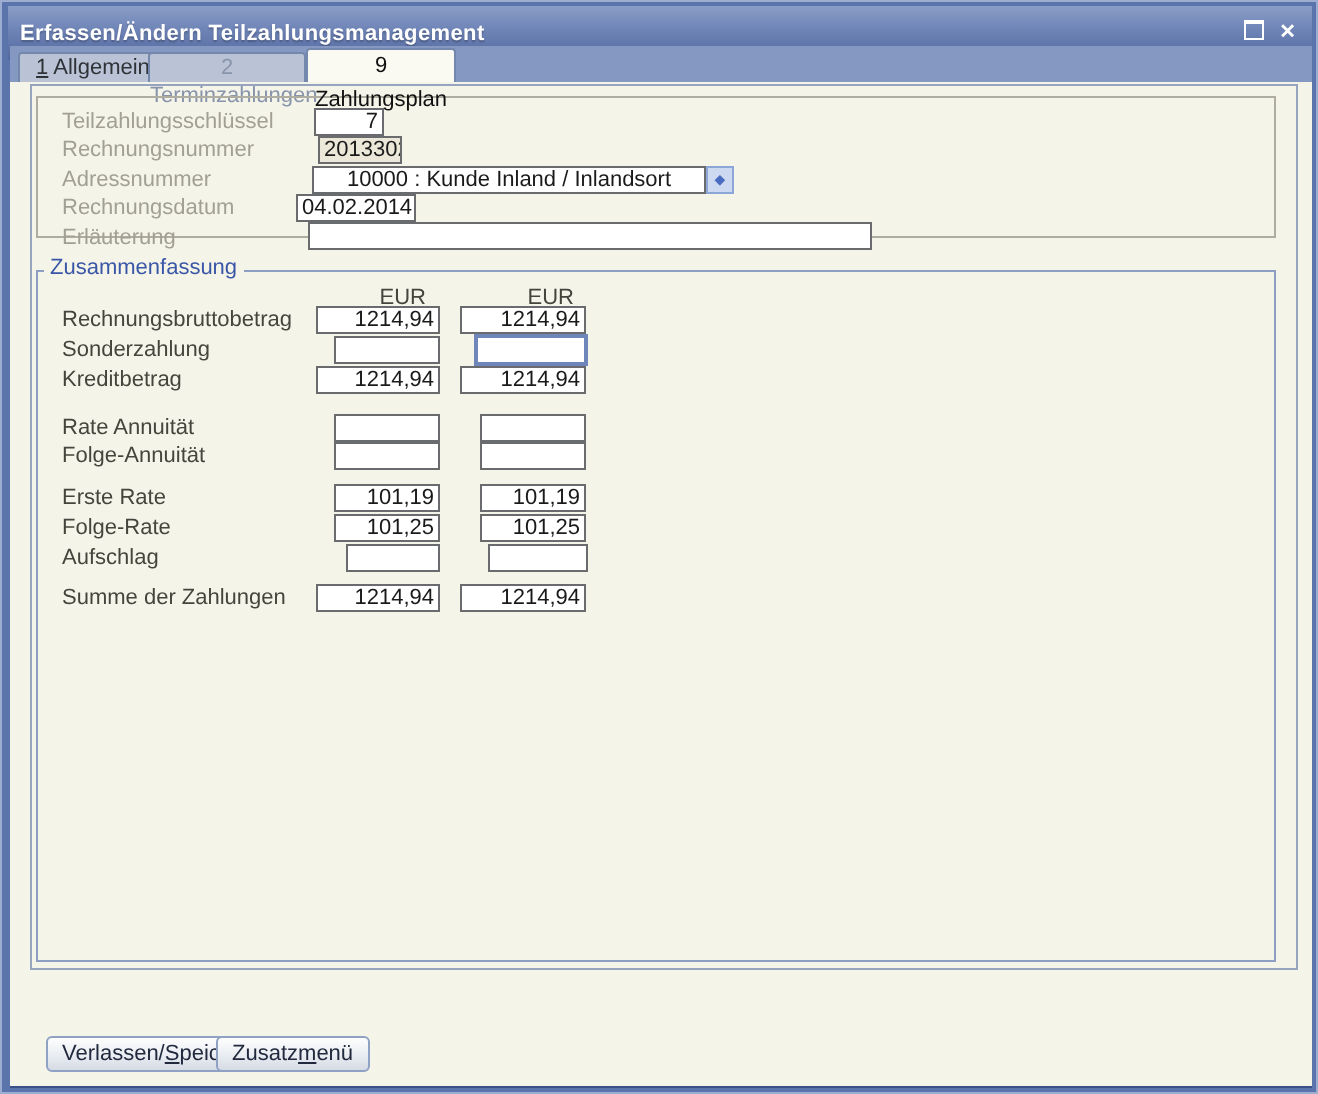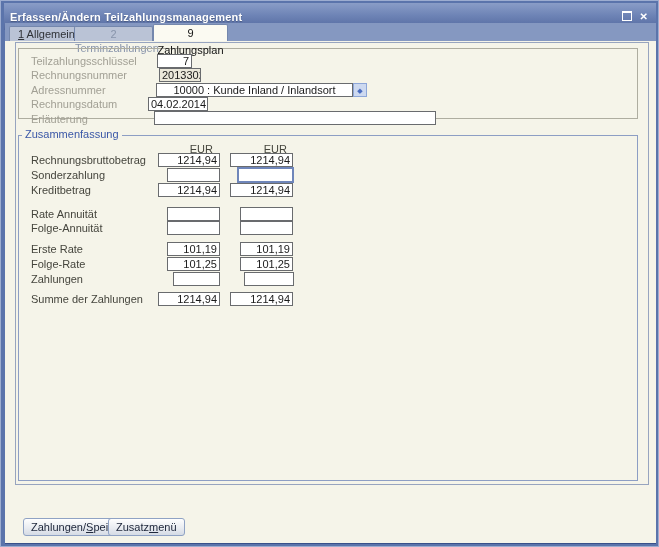--- a/index.html
+++ b/index.html
@@ -126,24 +126,24 @@
   <div class="field num" style="left:239px;top:220px;width:53px;"></div>
 
   <div class="slabel" style="top:242px;">Erste Rate</div>
   <div class="field num" style="left:166px;top:241px;width:53px;">101,19</div>
   <div class="field num" style="left:239px;top:241px;width:53px;">101,19</div>
 
   <div class="slabel" style="top:257px;">Folge-Rate</div>
   <div class="field num" style="left:166px;top:256px;width:53px;">101,25</div>
   <div class="field num" style="left:239px;top:256px;width:53px;">101,25</div>
 
-  <div class="slabel" style="top:272px;">Zahlungen</div>
+  <div class="slabel" style="top:272px;">Aufschlag</div>
   <div class="field num" style="left:172px;top:271px;width:47px;"></div>
   <div class="field num" style="left:243px;top:271px;width:50px;"></div>
 
   <div class="slabel" style="top:292px;">Summe der Zahlungen</div>
   <div class="field num" style="left:157px;top:291px;width:62px;">1214,94</div>
   <div class="field num" style="left:229px;top:291px;width:63px;">1214,94</div>
 
-  <div class="btn" style="left:22px;top:517px;"><span>Zahlungen/</span><span class="key">S</span><span>peichern</span></div>
+  <div class="btn" style="left:22px;top:517px;"><span>Verlassen/</span><span class="key">S</span><span>peichern</span></div>
   <div class="btn" style="left:107px;top:517px;"><span>Zusatz</span><span class="key">m</span><span>enü</span></div>
 
 </div>
 
 </body></html>

